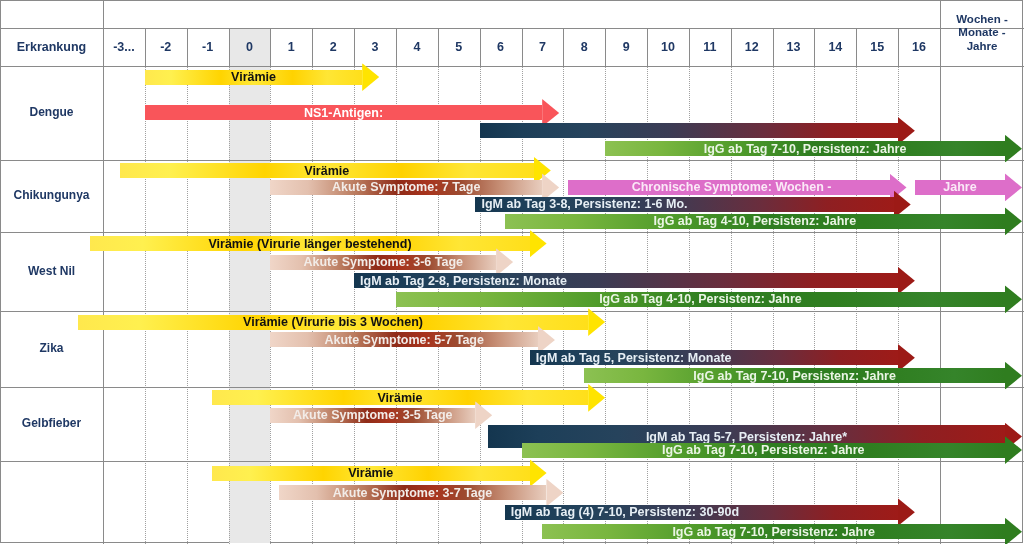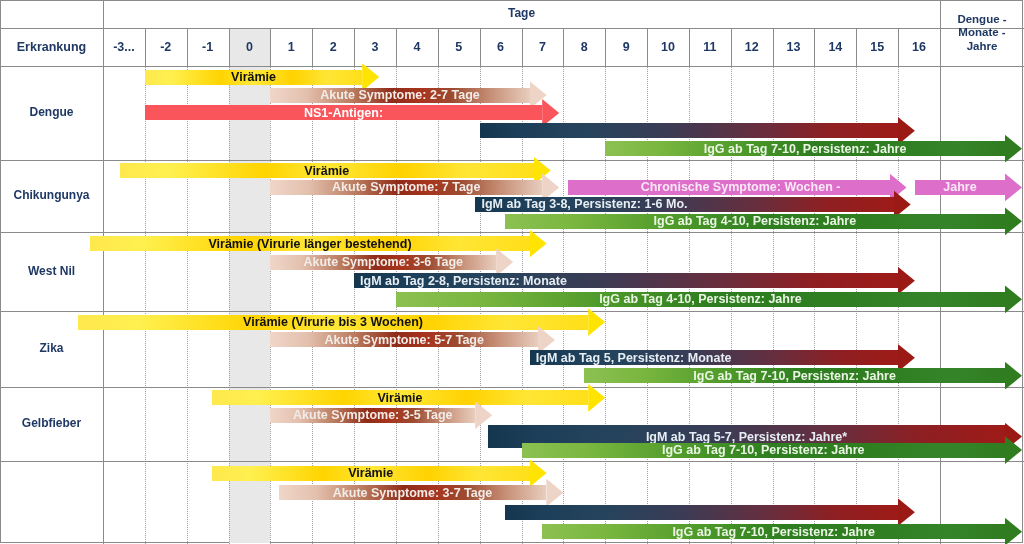--- a/index.html
+++ b/index.html
@@ -101,23 +101,22 @@
     <div class="vline" style="left: 940px; top: 28px; height: 38px;"></div>
     <div class="vline" style="left: 940px; top: 0px; height: 544px;"></div>
     <div class="hline" style="top: 28px;"></div>
     <div class="hline" style="top: 66px;"></div>
     <div class="hline" style="top: 160px;"></div>
     <div class="hline" style="top: 232px;"></div>
     <div class="hline" style="top: 311px;"></div>
     <div class="hline" style="top: 387px;"></div>
     <div class="hline" style="top: 461px;"></div>
     <div class="hdr-text erk-label" style="left: 0px; top: 28px; width: 103px; height: 38px;">Erkrankung</div>
-    <div class="hdr-text tage-label" style="left: 103px; top: 0px; width: 837px; height: 28px;">Tage</div>
     <div class="hdr-text wmj-label" style="left: 940px; top: 0px; width: 84px; height: 66px; flex-direction: column;">
-      <span>Dengue -</span>
+      <span>Wochen -</span>
       <span>Monate -</span>
       <span>Jahre</span>
     </div>
     <div class="hdr-text daynum" style="left: 103px; top: 28px; width: 41.85px; height: 38px;">-3...</div>
     <div class="hdr-text daynum" style="left: 144.85px; top: 28px; width: 41.85px; height: 38px;">-2</div>
     <div class="hdr-text daynum" style="left: 186.7px; top: 28px; width: 41.85px; height: 38px;">-1</div>
     <div class="hdr-text daynum" style="left: 228.55px; top: 28px; width: 41.85px; height: 38px;">0</div>
     <div class="hdr-text daynum" style="left: 270.4px; top: 28px; width: 41.85px; height: 38px;">1</div>
     <div class="hdr-text daynum" style="left: 312.25px; top: 28px; width: 41.85px; height: 38px;">2</div>
     <div class="hdr-text daynum" style="left: 354.1px; top: 28px; width: 41.85px; height: 38px;">3</div>
@@ -137,25 +136,20 @@
     <div class="hdr-text disease" style="left: 0px; top: 160px; width: 103px; height: 72px; flex-direction: column;">Chikungunya</div>
     <div class="hdr-text disease" style="left: 0px; top: 66px; width: 103px; height: 94px; flex-direction: column;">Dengue</div>
     <div class="hdr-text disease" style="left: 0px; top: 232px; width: 103px; height: 79px; flex-direction: column;">West Nil</div>
     <div class="hdr-text disease" style="left: 0px; top: 311px; width: 103px; height: 76px; flex-direction: column;">Zika</div>
     <div class="hdr-text disease" style="left: 0px; top: 387px; width: 103px; height: 74px; flex-direction: column;">Gelbfieber</div>
     <div class="bar" style="left: 144.85px; top: 69.601px; width: 234.36px; height: 15px;">
       <div class="yellow-body" style="position: absolute; left: 0px; top: 0px; height: 100%; width: 217.36px;"></div>
       <div class="yellow-head head" style="left: 217.36px; width: 17px; height: 27.75px; clip-path: polygon(0% 0%, 0% 100%, 100% 50%);"></div>
       <div class="lbl ylbl" style="top: 50%; transform: translateY(-52%); left: 0px; width: 217.36px; text-align: center;">Virämie</div>
     </div>
-    <div class="bar" style="left: 270.4px; top: 87.5057px; width: 276.21px; height: 15px;">
-      <div class="brown-body" style="position: absolute; left: 0px; top: 0px; height: 100%; width: 259.21px;"></div>
-      <div class="brown-head head" style="left: 259.21px; width: 17px; height: 27.75px; clip-path: polygon(0% 0%, 0% 100%, 100% 50%);"></div>
-      <div class="lbl blbl" style="top: 50%; transform: translateY(-52%); left: 0px; width: 259.21px; text-align: center;">Akute Symptome: 2-7 Tage</div>
-    </div>
     <div class="bar" style="left: 144.85px; top: 105.41px; width: 414.315px; height: 15px;">
       <div class="red-body" style="position: absolute; left: 0px; top: 0px; height: 100%; width: 397.315px;"></div>
       <div class="red-head head" style="left: 397.315px; width: 17px; height: 27.75px; clip-path: polygon(0% 0%, 0% 100%, 100% 50%);"></div>
       <div class="lbl rlbl" style="top: 50%; transform: translateY(-52%); left: 0px; width: 397.315px; text-align: center;">NS1-Antigen:</div>
     </div>
     <div class="bar" style="left: 479.65px; top: 123.315px; width: 435.24px; height: 15px;">
       <div class="navy-body" style="position: absolute; left: 0px; top: 0px; height: 100%; width: 418.24px;"></div>
       <div class="navy-head head" style="left: 418.24px; width: 17px; height: 27.75px; clip-path: polygon(0% 0%, 0% 100%, 100% 50%);"></div>
     </div>
     <div class="bar" style="left: 605.2px; top: 141.22px; width: 416.8px; height: 15px;">
@@ -169,21 +163,21 @@
       <div class="lbl ylbl" style="top: 50%; transform: translateY(-52%); left: 0px; width: 414.055px; text-align: center;">Virämie</div>
     </div>
     <div class="bar" style="left: 270.4px; top: 179.945px; width: 288.765px; height: 15px;">
       <div class="brown-body" style="position: absolute; left: 0px; top: 0px; height: 100%; width: 271.765px;"></div>
       <div class="brown-head head" style="left: 271.765px; width: 17px; height: 27.75px; clip-path: polygon(0% 0%, 0% 100%, 100% 50%);"></div>
       <div class="lbl blbl" style="top: 50%; transform: translateY(-52%); left: 0px; width: 271.765px; text-align: center;">Akute Symptome: 7 Tage</div>
     </div>
     <div class="bar" style="left: 567.535px; top: 179.945px; width: 338.985px; height: 15px;">
       <div class="mag-body" style="position: absolute; left: 0px; top: 0px; height: 100%; width: 321.985px;"></div>
       <div class="mag-head head" style="left: 321.985px; width: 17px; height: 27.75px; clip-path: polygon(0% 0%, 0% 100%, 100% 50%);"></div>
-      <div class="lbl mlbl" style="top: 50%; transform: translateY(-52%); left: 12px; width: 321.985px; text-align: center;">Chronische Symptome: Wochen -</div>
+      <div class="lbl mlbl" style="top: 50%; transform: translateY(-52%); left: 3px; width: 321.985px; text-align: center;">Chronische Symptome: Wochen -</div>
     </div>
     <div class="bar" style="left: 914.89px; top: 179.945px; width: 107.11px; height: 15px;">
       <div class="mag-body" style="position: absolute; left: 0px; top: 0px; height: 100%; width: 90.11px;"></div>
       <div class="mag-head head" style="left: 90.11px; width: 17px; height: 27.75px; clip-path: polygon(0% 0%, 0% 100%, 100% 50%);"></div>
       <div class="lbl mlbl" style="top: 50%; transform: translateY(-52%); left: 0px; width: 90.11px; text-align: center;">Jahre</div>
     </div>
     <div class="bar" style="left: 475.465px; top: 196.886px; width: 435.24px; height: 15px;">
       <div class="navy-body" style="position: absolute; left: 0px; top: 0px; height: 100%; width: 418.24px;"></div>
       <div class="navy-head head" style="left: 418.24px; width: 17px; height: 27.75px; clip-path: polygon(0% 0%, 0% 100%, 100% 50%);"></div>
       <div class="lbl nlbl" style="top: 50%; transform: translateY(-52%); left: 6px;">IgM ab Tag 3-8, Persistenz: 1-6 Mo.</div>
@@ -259,19 +253,20 @@
       <div class="lbl ylbl" style="top: 50%; transform: translateY(-52%); left: 0px; width: 317.8px; text-align: center;">Virämie</div>
     </div>
     <div class="bar" style="left: 278.77px; top: 485.138px; width: 284.58px; height: 15px;">
       <div class="brown-body" style="position: absolute; left: 0px; top: 0px; height: 100%; width: 267.58px;"></div>
       <div class="brown-head head" style="left: 267.58px; width: 17px; height: 27.75px; clip-path: polygon(0% 0%, 0% 100%, 100% 50%);"></div>
       <div class="lbl blbl" style="top: 50%; transform: translateY(-52%); left: 0px; width: 267.58px; text-align: center;">Akute Symptome: 3-7 Tage</div>
     </div>
     <div class="bar" style="left: 504.76px; top: 504.667px; width: 410.13px; height: 15px;">
       <div class="navy-body" style="position: absolute; left: 0px; top: 0px; height: 100%; width: 393.13px;"></div>
       <div class="navy-head head" style="left: 393.13px; width: 17px; height: 27.75px; clip-path: polygon(0% 0%, 0% 100%, 100% 50%);"></div>
+      <div class="lbl nlbl" style="top: 50%; transform: translateY(-52%); left: 6px;">IgM ab Tag (4) 7-10, Persistenz: 30-90d</div>
     </div>
     <div class="bar" style="left: 542.425px; top: 524.196px; width: 479.575px; height: 15px;">
       <div class="green-body" style="position: absolute; left: 0px; top: 0px; height: 100%; width: 462.575px;"></div>
       <div class="green-head head" style="left: 462.575px; width: 17px; height: 27.75px; clip-path: polygon(0% 0%, 0% 100%, 100% 50%);"></div>
       <div class="lbl glbl" style="top: 50%; transform: translateY(-52%); left: 0px; width: 462.575px; text-align: center;">IgG ab Tag 7-10, Persistenz: Jahre</div>
     </div>
   </div>
 
 </body></html>

